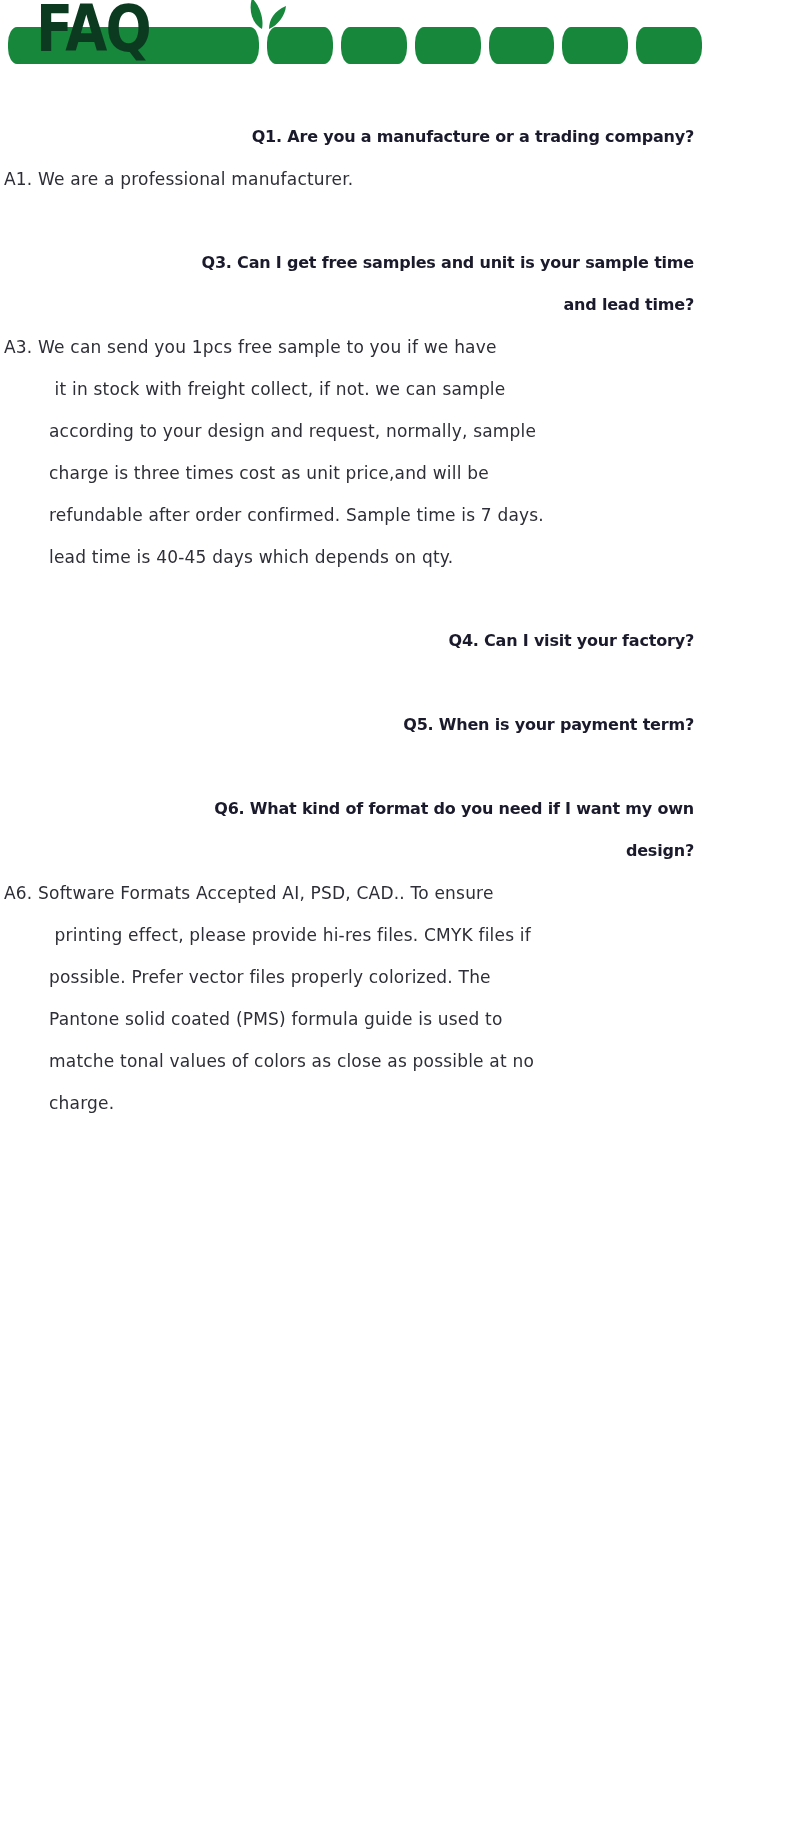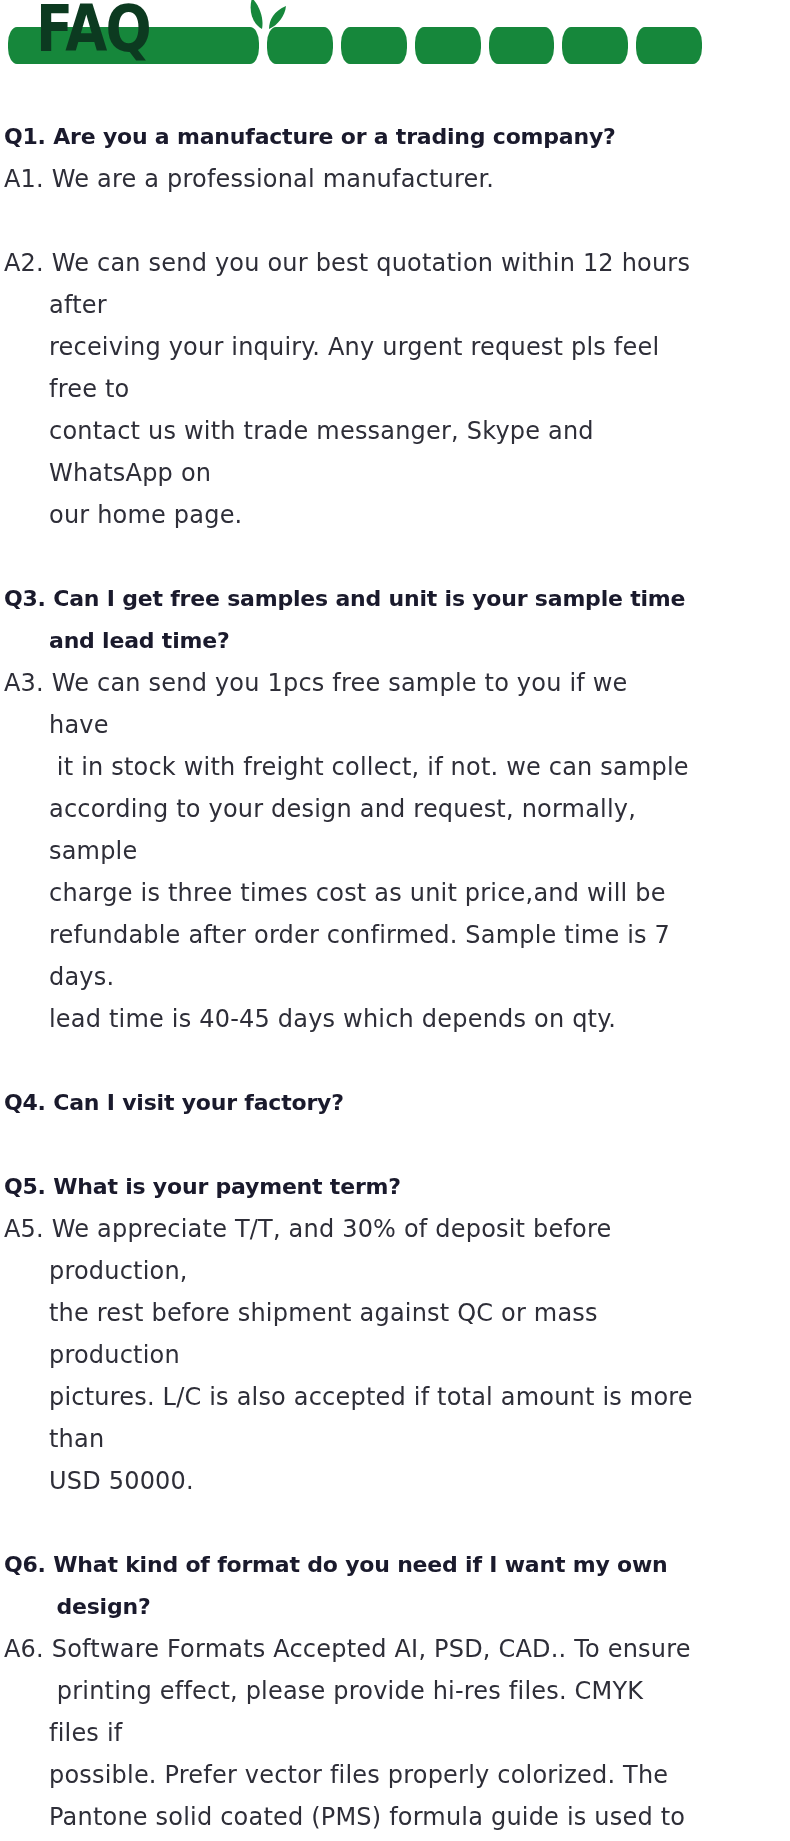--- a/index.html
+++ b/index.html
@@ -73,27 +73,28 @@
   .faq-item { margin: 0 0 42px 0; }
   .faq-question,
   .faq-answer {
     margin: 0;
     white-space: pre-line;
     padding-left: 45px;
     text-indent: -45px;
     line-height: 42px;
   }
   .faq-question {
-    font-size: 22px;
+    font-size: 16px;
     font-weight: 700;
     color: var(--question-text);
     letter-spacing: -0.2px;
+    text-align: right;
   }
   .faq-answer {
-    font-size: 24px;
+    font-size: 17px;
     font-weight: 400;
     color: var(--answer-text);
     letter-spacing: 0.2px;
   }
 </style>
 </head>
 <body>
 
 <div class="page">
 
@@ -116,47 +117,39 @@
   </header>
 
   <main class="faq-list">
 
     <section class="faq-item">
       <p class="faq-question">Q1. Are you a manufacture or a trading company?</p>
       <p class="faq-answer">A1. We are a professional manufacturer.</p>
     </section>
 
     <section class="faq-item">
-      <p class="faq-answer">A2. We can send you our best quotation within 12 hours after
-receiving your inquiry. Any urgent request pls feel free to
-contact us with trade messanger, Skype and WhatsApp on
-our home page.</p>
     </section>
 
     <section class="faq-item">
       <p class="faq-question">Q3. Can I get free samples and unit is your sample time
 and lead time?</p>
       <p class="faq-answer">A3. We can send you 1pcs free sample to you if we have
 &nbsp;it in stock with freight collect, if not. we can sample
 according to your design and request, normally, sample
 charge is three times cost as unit price,and will be
 refundable after order confirmed. Sample time is 7 days.
 lead time is 40-45 days which depends on qty.</p>
     </section>
 
     <section class="faq-item">
       <p class="faq-question">Q4. Can I visit your factory?</p>
     </section>
 
     <section class="faq-item">
-      <p class="faq-question">Q5. What is your payment term?</p>
-      <p class="faq-answer">A5. We appreciate T/T, and 30% of deposit before production,
-the rest before shipment against QC or mass production
-pictures. L/C is also accepted if total amount is more than
-USD 50000.</p>
+      <p class="faq-question">Q5. When is your payment term?</p>
     </section>
 
     <section class="faq-item">
       <p class="faq-question">Q6. What kind of format do you need if I want my own
 &nbsp;design?</p>
       <p class="faq-answer">A6. Software Formats Accepted AI, PSD, CAD.. To ensure
 &nbsp;printing effect, please provide hi-res files. CMYK files if
 possible. Prefer vector files properly colorized. The
 Pantone solid coated (PMS) formula guide is used to
 matche tonal values of colors as close as possible at no

